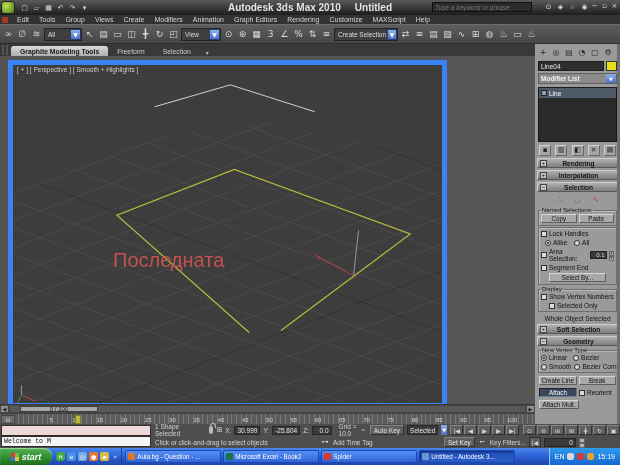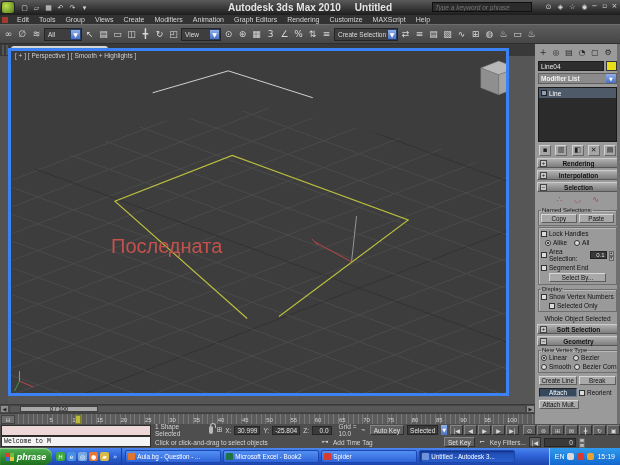--- a/index.html
+++ b/index.html
@@ -35,21 +35,21 @@
 
   
   #ribbonrow{position:absolute;left:0;top:44px;width:535px;height:12px;background:#393939;display:flex;align-items:flex-end}
   #ribbon-grip{width:6px;height:10px;border-left:2px solid #555;border-right:2px solid #555;margin:0 3px 1px 2px}
   .rtab{font-size:6.8px;color:#cfcfcf;padding:2px 9px 1px;white-space:nowrap}
   .rtab.active{background:linear-gradient(#dadada,#aeaeae);color:#151515;border-radius:3px 3px 0 0;font-weight:bold}
   #ribbon-toggle{margin-left:6px;font-size:6px;color:#bbb}
 
   
   #leftstrip{position:absolute;left:0;top:56px;width:8px;height:348px;background:#525252}
-  #viewport{position:absolute;left:8px;top:48px;width:501px;height:348px;background:#3d3d3d;border:3px solid #3b82f6;overflow:hidden}
+  #viewport{position:absolute;left:8px;top:60px;width:439px;height:348px;background:#3d3d3d;border:5px solid #3b82f6;overflow:hidden}
   #scene-svg{position:absolute;left:0;top:0}
   #vp-label{position:absolute;left:4px;top:1px;font-size:6.5px;color:#cfcfcf}
   #annotation{position:absolute;left:100px;top:186px;font-size:20px;line-height:0.98;color:#c4524c}
 
   
   #cmdpanel{position:absolute;left:535px;top:44px;width:85px;height:381px;background:#9a9a9a;overflow:hidden;font-size:6.5px}
   #cmdpanel-scroll{position:absolute;right:0;top:0;width:3px;height:100%;background:#6f6f6f}
   #panel-tabs{display:flex;align-items:center;height:15px;padding:1px 3px 0 2px;gap:1px}
   #panel-tabs .icon-btn{width:12px;height:12px;color:#262626;font-size:8px}
   .prow{display:flex;align-items:center;margin:2px 3px 0;gap:2px}
@@ -556,21 +556,21 @@
 </div>
 
 <div id="taskbar">
   <div id="start-btn">
     <span id="start-flag">
         <i></i>
         <i></i>
         <i></i>
         <i></i>
       </span>
-    <span>phrase</span>
+    <span>start</span>
   </div>
   <div id="quicklaunch">
     <span style="display:flex;gap:2px">
         <span class="ql-icon" style="background: rgb(61, 168, 61);">H</span>
         <span class="ql-icon" style="background: rgb(74, 144, 226);">e</span>
         <span class="ql-icon" style="background: rgb(122, 168, 224);">◎</span>
         <span class="ql-icon" style="background: rgb(232, 121, 46);">●</span>
         <span class="ql-icon" style="background: rgb(216, 185, 74);">▰</span>
       </span>
     <span id="ql-more" class="glyph">»</span>

